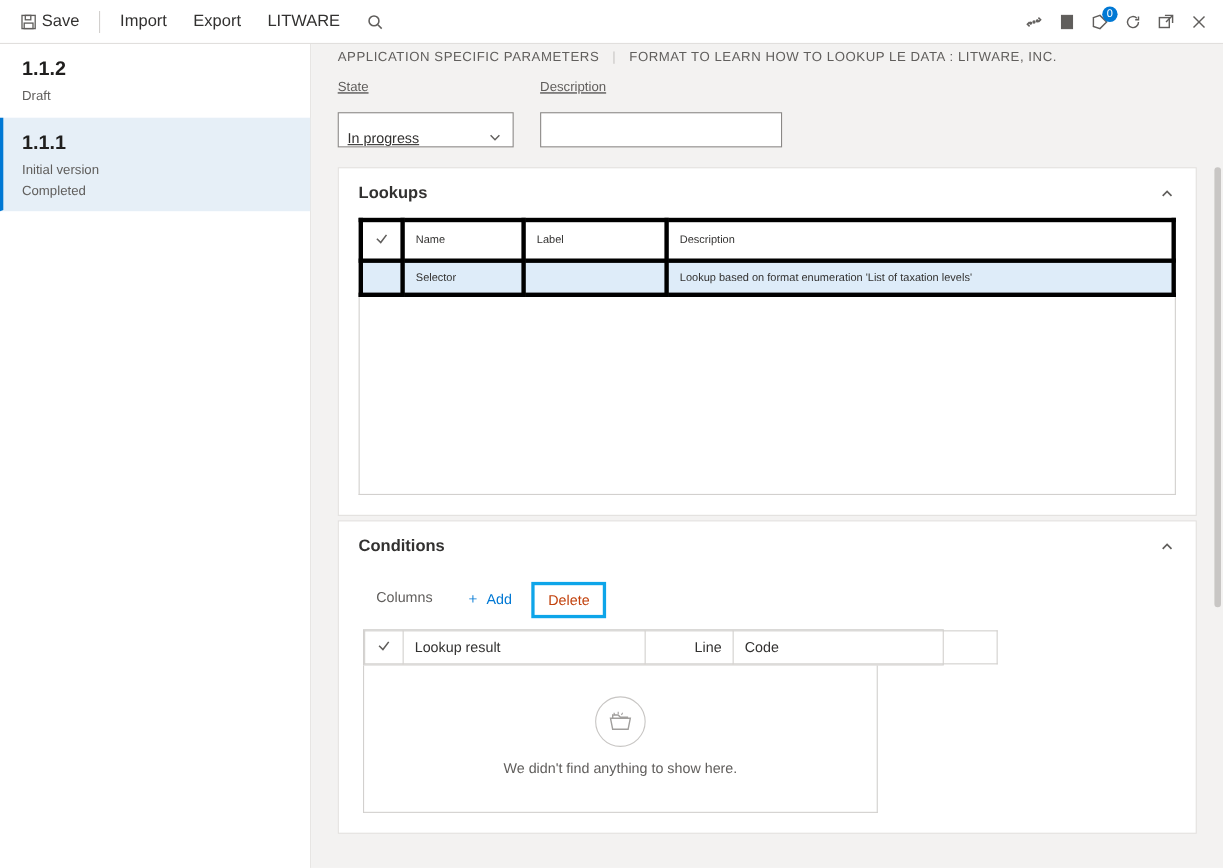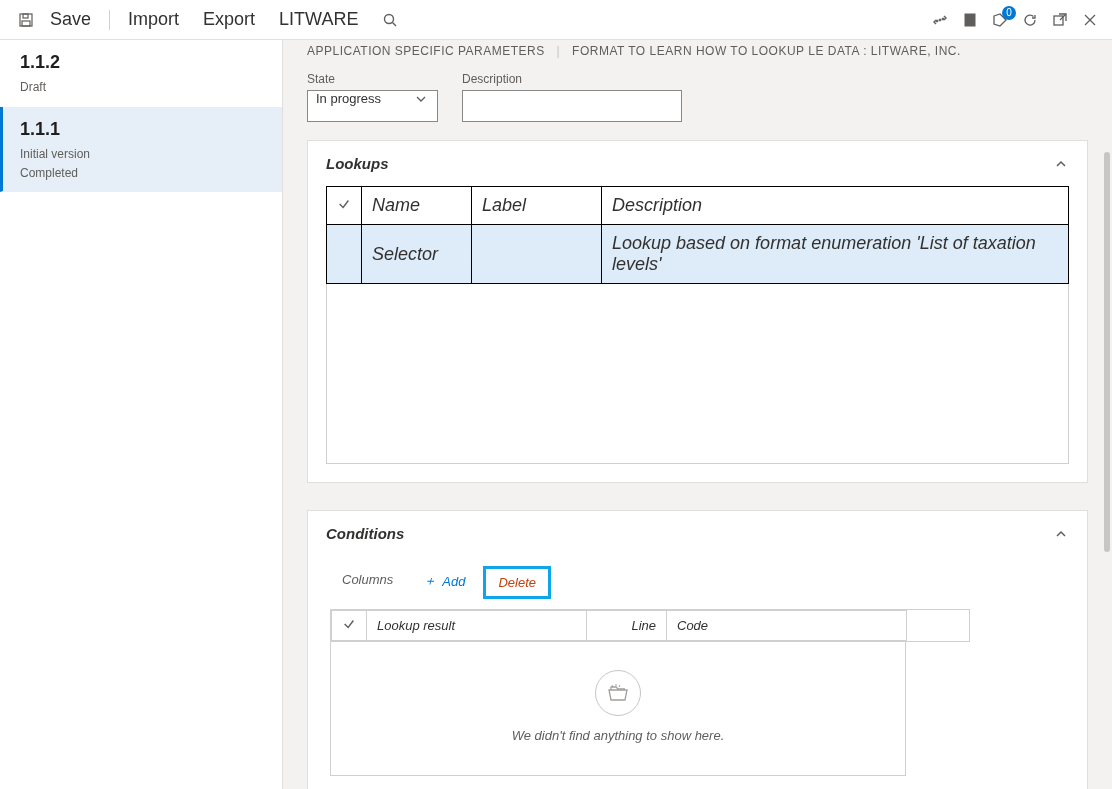--- a/index.html
+++ b/index.html
@@ -20,23 +20,23 @@
     display: flex;
     align-items: center;
     padding: 0 8px;
     border-bottom: 1px solid #e1dfdd;
     justify-content: space-between;
     background: #fff;
   }
   .toolbar-left { display: flex; align-items: center; gap: 4px; }
   .toolbar-right { display: flex; align-items: center; gap: 14px; padding-right: 6px; }
   .t-btn {
-    display: flex; align-items: center; gap: 16px;
+    display: flex; align-items: center; gap: 4px;
     padding: 6px 10px; cursor: pointer;
-    color: #323130; font-size: 18px;
+    color: #323130; font-size: 15px;
   }
   .t-sep { width: 1px; height: 20px; background: #d2d0ce; margin: 0 4px; }
   .t-icon { width: 16px; height: 16px; display: inline-flex; align-items: center; justify-content: center; color: #605e5c; }
   .t-icon svg { width: 16px; height: 16px; stroke: currentColor; }
   .notif-badge {
     position: relative;
     width: 16px; height: 16px;
   }
   .notif-badge .badge-count {
     position: absolute; top: -6px; right: -8px;
@@ -78,61 +78,60 @@
     font-size: 12px;
     letter-spacing: .5px;
   }
   .crumb-sep { display: inline-block; margin: 0 8px; color: #c8c6c4; }
 
   
   .field-row {
     display: flex; gap: 24px;
     padding: 0 24px 18px 24px;
   }
-  .field { display: flex; flex-direction: column; gap: 4px; }
+  .field { display: flex; flex-direction: column; gap: 16px; text-decoration: underline; }
   .field-label { font-size: 12px; color: #605e5c; }
   .select-box {
-    width: 131px; height: 32px;
+    width: 160px; height: 32px;
     border: 1px solid #8a8886; background: #fff;
-    display: flex; align-items: flex-start; justify-content: space-between;
+    display: flex; align-items: flex-end; justify-content: space-between;
     padding: 0 8px; font-size: 13px; cursor: pointer;
   }
   .text-box {
     width: 220px; height: 32px;
     border: 1px solid #8a8886; background: #fff;
     padding: 0 8px; font-size: 13px;
   }
 
   
   .panel {
     background: #fff;
-    margin: 0 24px 27px 24px;
+    margin: 0 24px 4px 24px;
     border: 1px solid #e1dfdd;
-    font-style: italic;
   }
   .panel-header {
     display: flex; align-items: center; justify-content: space-between;
     padding: 14px 18px;
     font-size: 15px; font-weight: 600; color: #323130;
     cursor: pointer;
   }
   .panel-body { padding: 0 18px 18px 18px; }
 
   
   .tbl {
     width: 100%;
     border: 1px solid #d2d0ce;
     border-collapse: collapse;
   }
   .tbl th, .tbl td {
-    border: 1px solid #000000;
+    border: 4px solid #000000;
     padding: 8px 10px;
     text-align: left;
     font-weight: 400;
-    font-size: 18px;
+    font-size: 10px;
   }
   .tbl th { background: #fff; color: #323130; }
   .tbl .check-col { width: 30px; text-align: center; }
   .tbl tr.selected td { background: #deecf9; }
   .tbl-empty-area { height: 180px; border: 1px solid #d2d0ce; border-top: none; }
 
   
   .cond-toolbar { display: flex; gap: 6px; padding: 10px 22px; align-items: flex-start; }
   .cond-btn {
     padding: 6px 12px; font-size: 13px; cursor: pointer;
@@ -144,21 +143,21 @@
 
   .cond-table-wrap { margin: 0 22px; border: 1px solid #d2d0ce; }
   .cond-table { width: 576px; border-collapse: collapse; }
   .cond-table th {
     border: 1px solid #d2d0ce; padding: 6px 10px;
     font-weight: 400; font-size: 13px; text-align: left;
   }
   .cond-table th.check-col { width: 30px; text-align: center; }
   .cond-table th.line-col { width: 80px; text-align: right; padding-right: 10px; }
   .cond-empty {
-    width: 576px;
+    width: 468px;
     padding: 28px 0 32px 0;
     text-align: center;
     border: 1px solid #d2d0ce; border-top: none;
   }
   .cond-empty .folder {
     width: 46px; height: 46px; border: 1px solid #c8c6c4; border-radius: 50%;
     margin: 0 auto 12px auto; display: flex; align-items: center; justify-content: center;
     color: #a19f9d;
   }
   .cond-empty .msg { color: #605e5c; font-size: 13px; }
@@ -341,21 +340,21 @@
             <span>Columns</span>
           </div>
           <div class="cond-btn add">
             <span>＋</span>
             <span>Add</span>
           </div>
           <div class="cond-btn delete">
             <span>Delete</span>
           </div>
         </div>
-        <div class="cond-table-wrap" style="width:640px;">
+        <div class="cond-table-wrap" style="width:528px;">
           <table class="cond-table">
             <thead>
               <tr>
                 <th class="check-col">
                   <svg width="14" height="14" viewBox="0 0 16 16" fill="none" stroke="#605e5c" stroke-width="1.6">
                       <polyline points="3 8 7 12 13 4"></polyline>
                     </svg>
                 </th>
                 <th style="width:220px">Lookup result</th>
                 <th class="line-col">Line</th>

